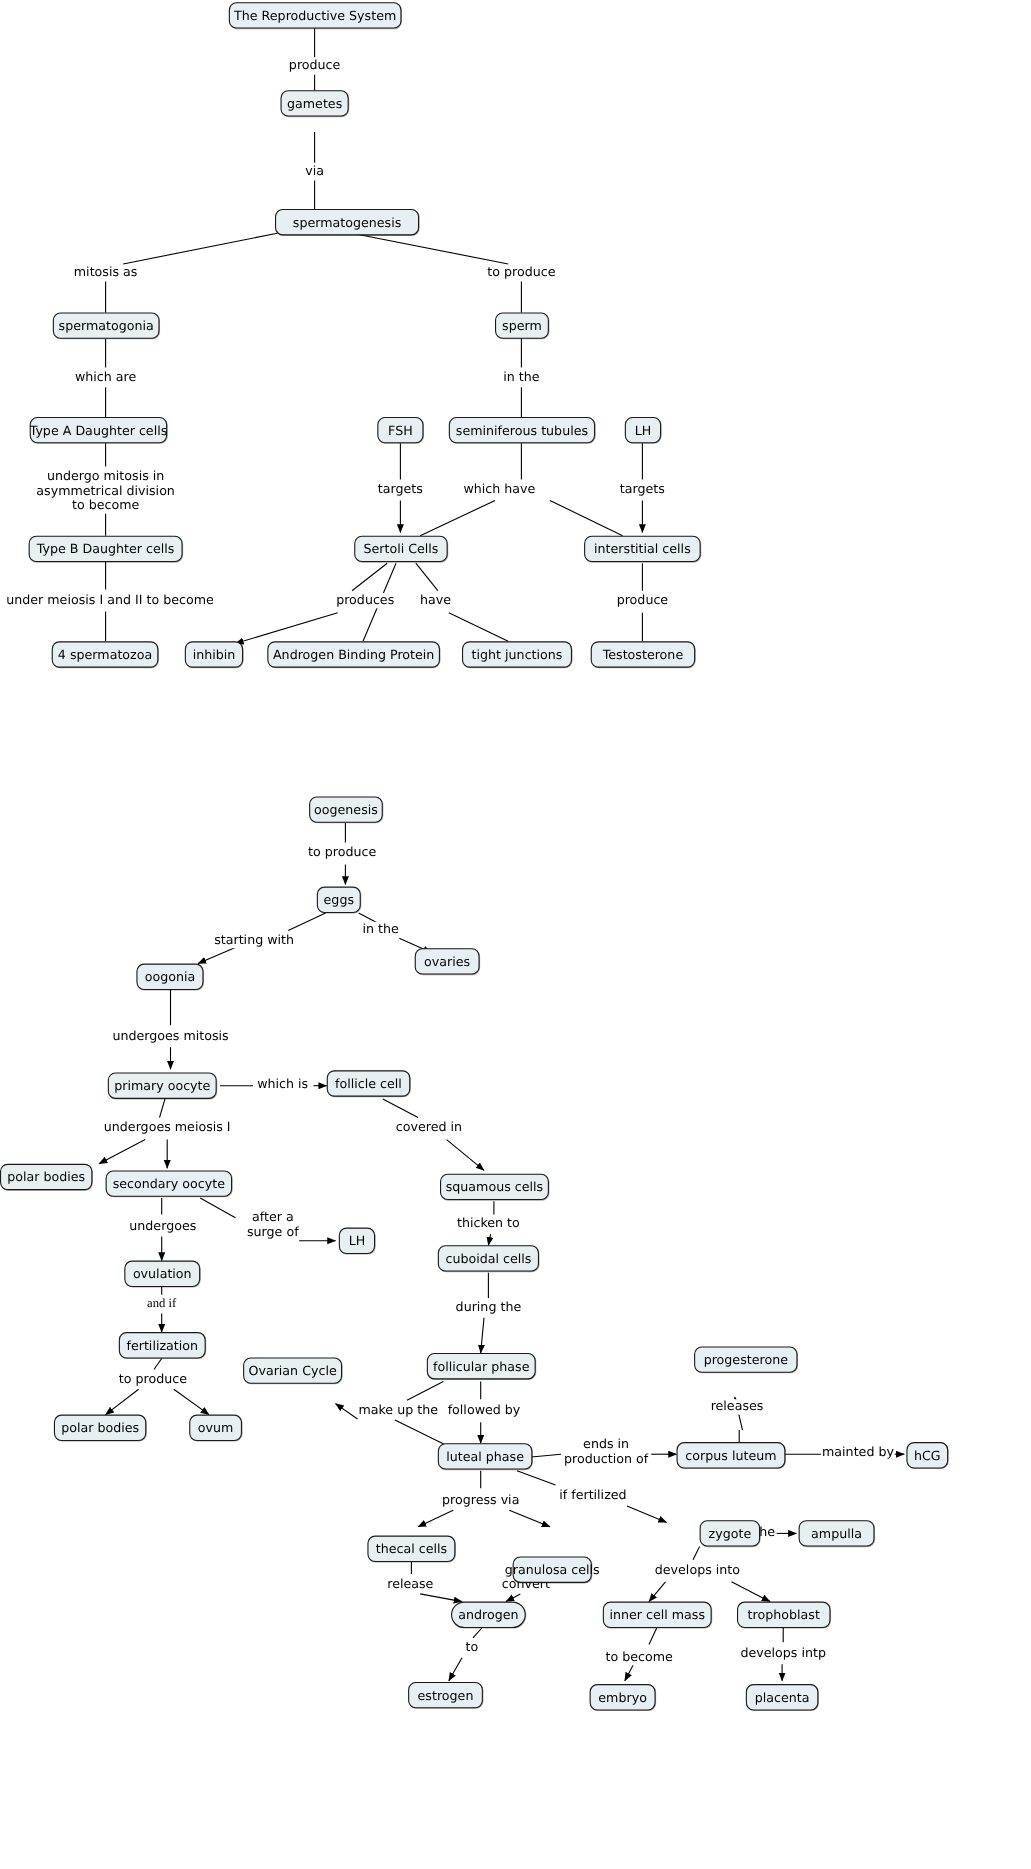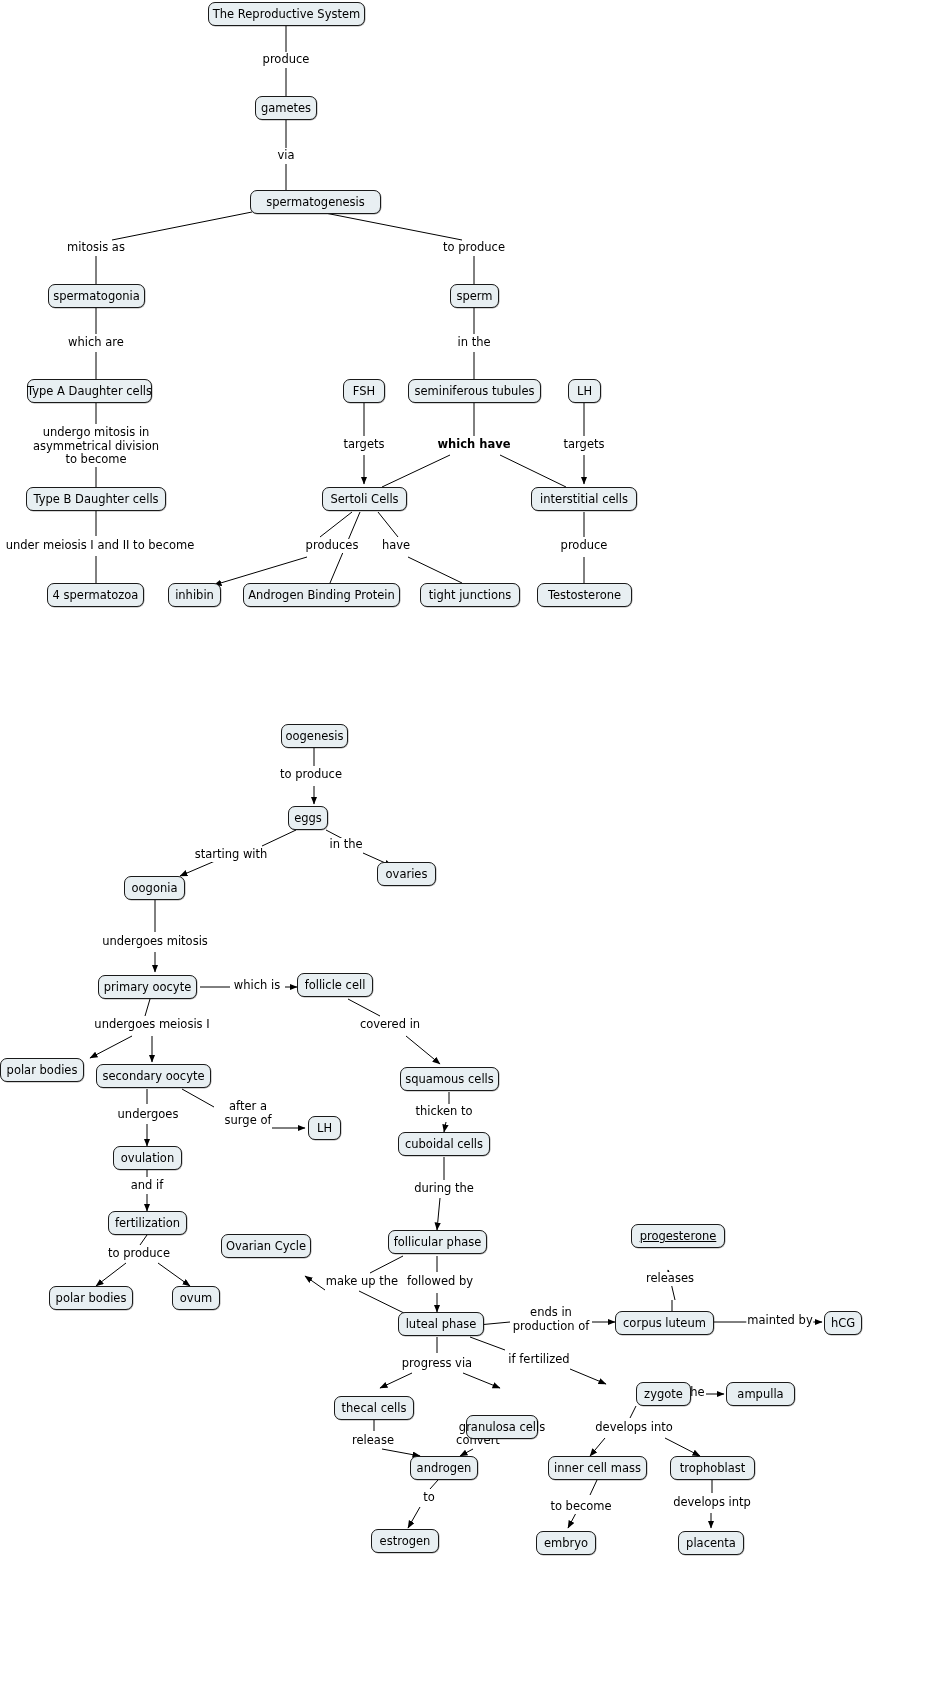--- a/index.html
+++ b/index.html
@@ -179,21 +179,21 @@
 
       <line x1="597" y1="1480" x2="590" y2="1495"></line>
       <line x1="576" y1="1513" x2="568" y2="1528" marker-end="url(#ah)"></line>
 
       <line x1="712" y1="1480" x2="712" y2="1493"></line>
       <line x1="711" y1="1513" x2="711" y2="1528" marker-end="url(#ah)"></line>
     </g>
   </svg>
 
   <div class="node" style="left:208px;top:2px;width:157px;">The Reproductive System</div>
-  <div class="node" style="left:255px;top:96px;width:62px;">gametes</div>
+  <div class="node" style="left:255px;top:82px;width:62px;">gametes</div>
   <div class="node" style="left:228px;top:190px;width:131px;margin-left:22px;">spermatogenesis</div>
   <div class="node" style="left:48px;top:284px;width:97px;">spermatogonia</div>
   <div class="node" style="left:450px;top:284px;width:49px;">sperm</div>
   <div class="node" style="left:27px;top:379px;width:125px;">Type A Daughter cells</div>
   <div class="node" style="left:343px;top:379px;width:42px;">FSH</div>
   <div class="node" style="left:408px;top:379px;width:133px;">seminiferous tubules</div>
   <div class="node" style="left:568px;top:379px;width:33px;">LH</div>
   <div class="node" style="left:26px;top:487px;width:140px;">Type B Daughter cells</div>
   <div class="node" style="left:322px;top:487px;width:85px;">Sertoli Cells</div>
   <div class="node" style="left:531px;top:487px;width:106px;">interstitial cells</div>
@@ -206,21 +206,21 @@
   <div class="lbl" style="left:286px;top:53px;">produce</div>
   <div class="lbl" style="left:286px;top:149px;">via</div>
   <div class="lbl" style="left:96px;top:241px;">mitosis as</div>
   <div class="lbl" style="left:474px;top:241px;">to produce</div>
   <div class="lbl" style="left:96px;top:336px;">which are</div>
   <div class="lbl" style="left:474px;top:336px;">in the</div>
   <div class="lbl multi" style="left:96px;top:426px;">undergo mitosis in
 asymmetrical division
 to become</div>
   <div class="lbl" style="left:364px;top:438px;">targets</div>
-  <div class="lbl" style="left:474px;top:438px;font-weight:bold;">which have</div>
+  <div class="lbl" style="left:454px;top:438px;">which have</div>
   <div class="lbl" style="left:584px;top:438px;">targets</div>
   <div class="lbl" style="left:100px;top:539px;">under meiosis I and II to become</div>
   <div class="lbl" style="left:332px;top:539px;">produces</div>
   <div class="lbl" style="left:396px;top:539px;">have</div>
   <div class="lbl" style="left:584px;top:539px;">produce</div>
 
   <div class="node" style="left:281px;top:724px;width:67px;">oogenesis</div>
   <div class="node" style="left:288px;top:806px;width:40px;">eggs</div>
   <div class="node" style="left:377px;top:862px;width:59px;">ovaries</div>
   <div class="node" style="left:124px;top:876px;width:61px;">oogonia</div>
@@ -228,49 +228,49 @@
   <div class="node" style="left:297px;top:973px;width:76px;">follicle cell</div>
   <div class="node" style="left:0px;top:1058px;width:84px;">polar bodies</div>
   <div class="node" style="left:96px;top:1064px;width:115px;">secondary oocyte</div>
   <div class="node" style="left:400px;top:1067px;width:99px;">squamous cells</div>
   <div class="node" style="left:308px;top:1116px;width:33px;">LH</div>
   <div class="node" style="left:398px;top:1132px;width:92px;">cuboidal cells</div>
   <div class="node" style="left:113px;top:1146px;width:69px;">ovulation</div>
   <div class="node" style="left:108px;top:1211px;width:79px;">fertilization</div>
   <div class="node" style="left:221px;top:1234px;width:90px;">Ovarian Cycle</div>
   <div class="node" style="left:388px;top:1230px;width:99px;">follicular phase</div>
-  <div class="node" style="left:631px;top:1224px;width:94px;text-decoration:underline;">progesterone</div>
+  <div class="node" style="left:631px;top:1224px;width:94px;">progesterone</div>
   <div class="node" style="left:49px;top:1286px;width:84px;">polar bodies</div>
   <div class="node" style="left:172px;top:1286px;width:48px;">ovum</div>
   <div class="node" style="left:398px;top:1312px;width:86px;">luteal phase</div>
   <div class="node" style="left:615px;top:1311px;width:99px;">corpus luteum</div>
   <div class="node" style="left:824px;top:1311px;width:38px;">hCG</div>
   <div class="node" style="left:636px;top:1382px;width:55px;">zygote</div>
   <div class="node" style="left:726px;top:1382px;width:69px;">ampulla</div>
   <div class="node" style="left:334px;top:1396px;width:80px;">thecal cells</div>
   <div class="node" style="left:466px;top:1399px;width:72px;margin-top:16px;">granulosa cells</div>
   <div class="node" style="left:548px;top:1456px;width:99px;">inner cell mass</div>
   <div class="node" style="left:670px;top:1456px;width:85px;">trophoblast</div>
-  <div class="node" style="left:410px;top:1456px;width:68px;">androgen</div>
+  <div class="node" style="left:410px;top:1456px;width:68px;border-radius:12px;">androgen</div>
   <div class="node" style="left:371px;top:1529px;width:68px;">estrogen</div>
   <div class="node" style="left:536px;top:1531px;width:60px;">embryo</div>
   <div class="node" style="left:678px;top:1531px;width:66px;">placenta</div>
 
   <div class="lbl" style="left:311px;top:768px;">to produce</div>
   <div class="lbl" style="left:231px;top:848px;">starting with</div>
   <div class="lbl" style="left:346px;top:838px;">in the</div>
   <div class="lbl" style="left:155px;top:935px;">undergoes mitosis</div>
   <div class="lbl" style="left:257px;top:979px;">which is</div>
   <div class="lbl" style="left:152px;top:1018px;">undergoes meiosis I</div>
   <div class="lbl" style="left:390px;top:1018px;">covered in</div>
   <div class="lbl" style="left:148px;top:1108px;">undergoes</div>
   <div class="lbl multi" style="left:248px;top:1100px;">after a
 surge of</div>
   <div class="lbl" style="left:444px;top:1105px;">thicken to</div>
-  <div class="lbl" style="left:147px;top:1179px;">and if</div>
+  <div class="lbl" style="left:147px;top:1179px;font-family:Liberation Serif, serif;">and if</div>
   <div class="lbl" style="left:444px;top:1182px;">during the</div>
   <div class="lbl" style="left:139px;top:1247px;">to produce</div>
   <div class="lbl" style="left:362px;top:1275px;">make up the</div>
   <div class="lbl" style="left:440px;top:1275px;">followed by</div>
   <div class="lbl" style="left:670px;top:1272px;">releases</div>
   <div class="lbl multi" style="left:551px;top:1306px;">ends in
 production of</div>
   <div class="lbl" style="left:780px;top:1314px;">mainted by</div>
   <div class="lbl" style="left:437px;top:1357px;">progress via</div>
   <div class="lbl" style="left:539px;top:1353px;">if fertilized</div>

